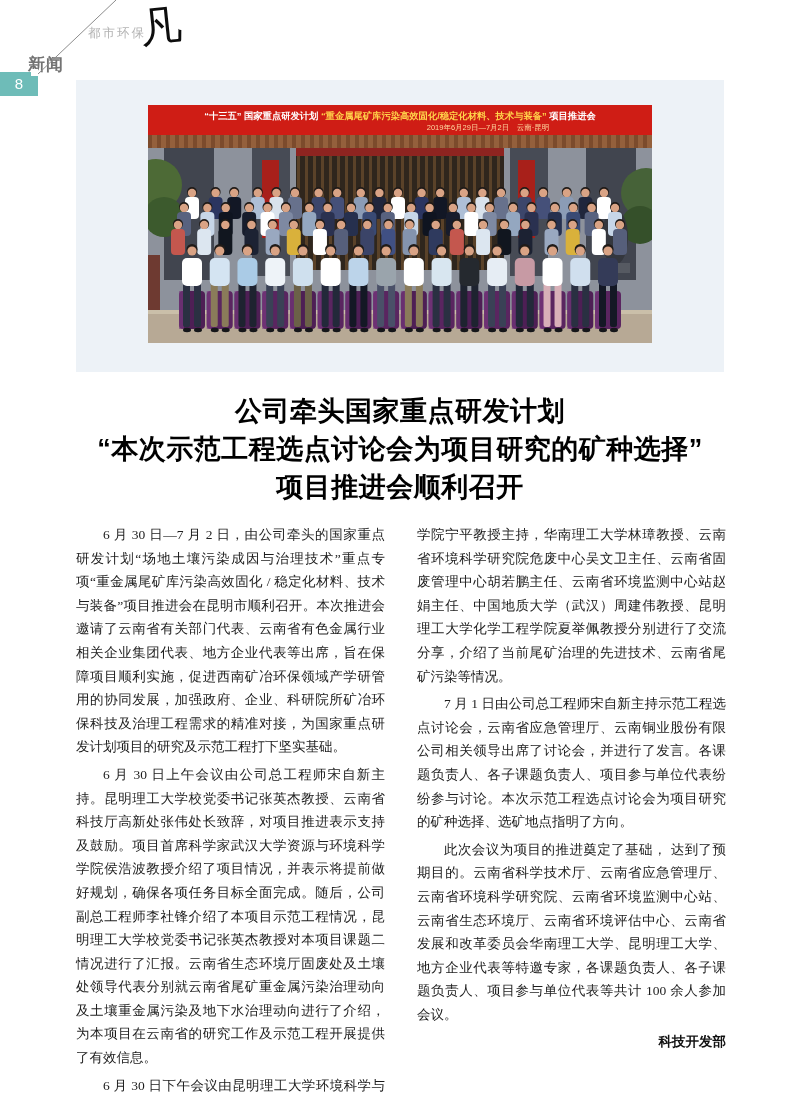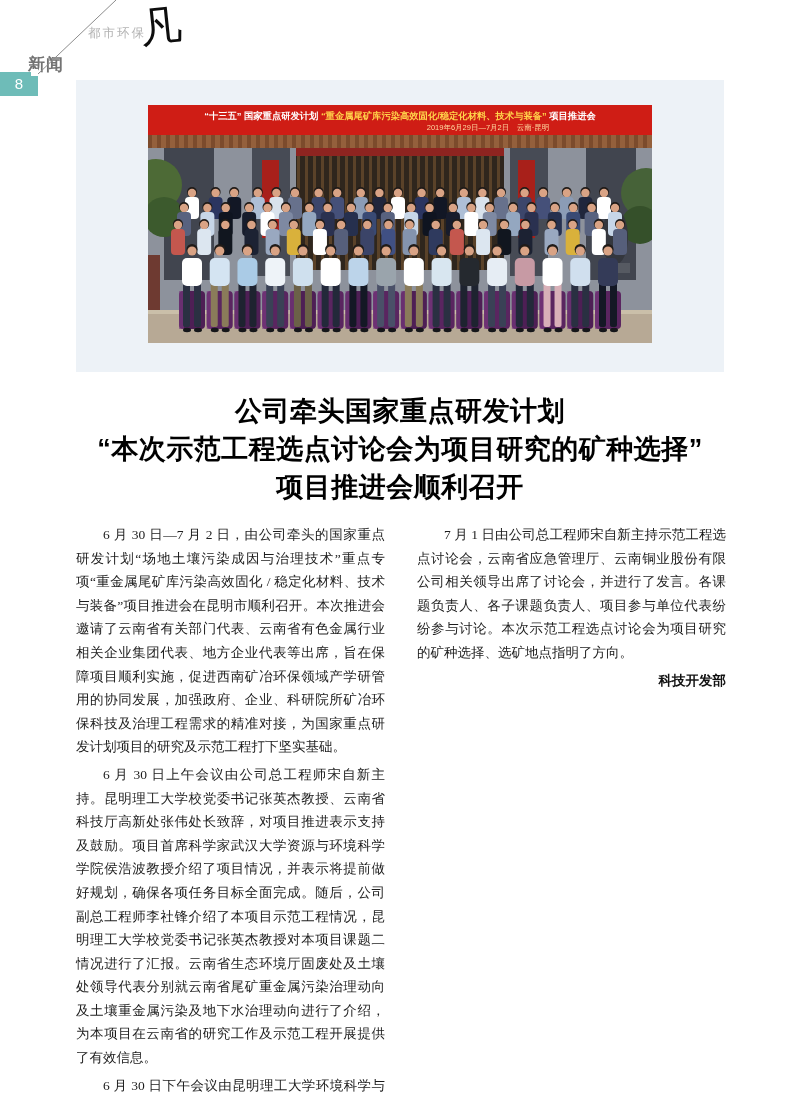--- a/index.html
+++ b/index.html
@@ -454,16 +454,18 @@
   <div class="h-line">项目推进会顺利召开</div>
 </div>
 
 <div class="article">
   <div class="col">
     <p class="indent">6 月 30 日—7 月 2 日，由公司牵头的国家重点研发计划“场地土壤污染成因与治理技术”重点专项“重金属尾矿库污染高效固化 / 稳定化材料、技术与装备”项目推进会在昆明市顺利召开。本次推进会邀请了云南省有关部门代表、云南省有色金属行业相关企业集团代表、地方企业代表等出席，旨在保障项目顺利实施，促进西南矿冶环保领域产学研管用的协同发展，加强政府、企业、科研院所矿冶环保科技及治理工程需求的精准对接，为国家重点研发计划项目的研究及示范工程打下坚实基础。</p>
     <p class="indent">6 月 30 日上午会议由公司总工程师宋自新主持。昆明理工大学校党委书记张英杰教授、云南省科技厅高新处张伟处长致辞，对项目推进表示支持及鼓励。项目首席科学家武汉大学资源与环境科学学院侯浩波教授介绍了项目情况，并表示将提前做好规划，确保各项任务目标全面完成。随后，公司副总工程师李社锋介绍了本项目示范工程情况，昆明理工大学校党委书记张英杰教授对本项目课题二情况进行了汇报。云南省生态环境厅固废处及土壤处领导代表分别就云南省尾矿重金属污染治理动向及土壤重金属污染及地下水治理动向进行了介绍，为本项目在云南省的研究工作及示范工程开展提供了有效信息。</p>
     <p class="indent">6 月 30 日下午会议由昆明理工大学环境科学与工程</p>
   </div>
   <div class="col">
+    <p>学院宁平教授主持，华南理工大学林璋教授、云南省环境科学研究院危废中心吴文卫主任、云南省固废管理中心胡若鹏主任、云南省环境监测中心站赵娟主任、中国地质大学（武汉）周建伟教授、昆明理工大学化学工程学院夏举佩教授分别进行了交流分享，介绍了当前尾矿治理的先进技术、云南省尾矿污染等情况。</p>
     <p class="indent">7 月 1 日由公司总工程师宋自新主持示范工程选点讨论会，云南省应急管理厅、云南铜业股份有限公司相关领导出席了讨论会，并进行了发言。各课题负责人、各子课题负责人、项目参与单位代表纷纷参与讨论。本次示范工程选点讨论会为项目研究的矿种选择、选矿地点指明了方向。</p>
+    <p class="indent">此次会议为项目的推进奠定了基础， 达到了预期目的。云南省科学技术厅、云南省应急管理厅、云南省环境科学研究院、云南省环境监测中心站、云南省生态环境厅、云南省环境评估中心、云南省发展和改革委员会华南理工大学、昆明理工大学、地方企业代表等特邀专家，各课题负责人、各子课题负责人、项目参与单位代表等共计 100 余人参加会议。</p>
     <p class="signature">科技开发部</p>
   </div>
 </div>
 
 </body></html>

